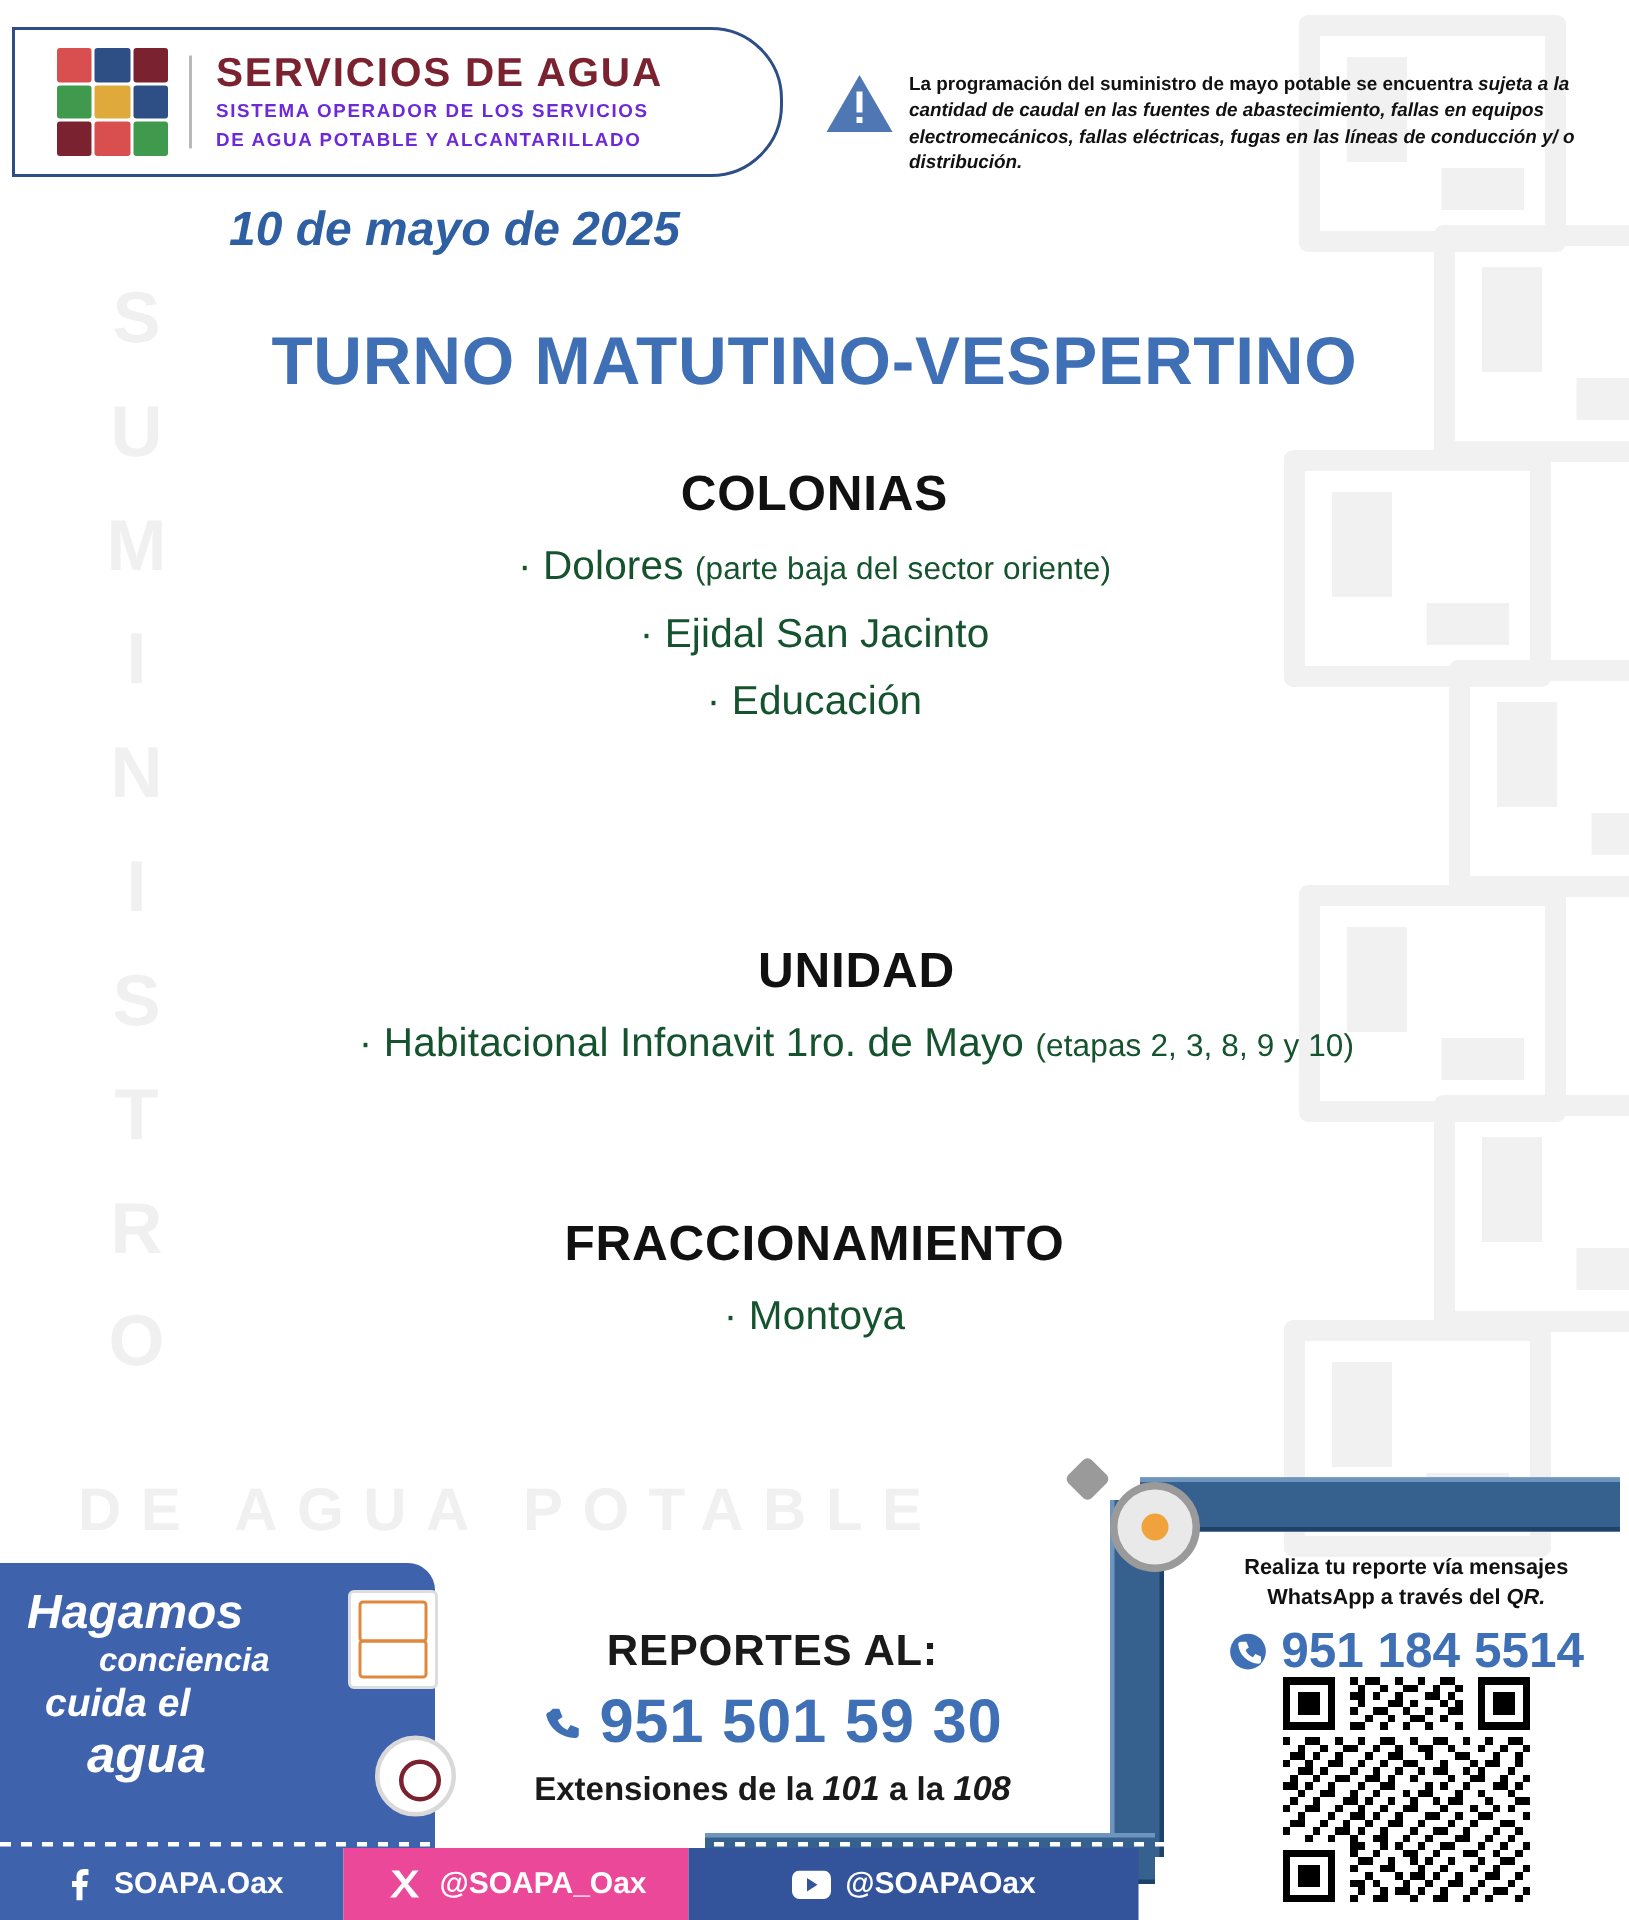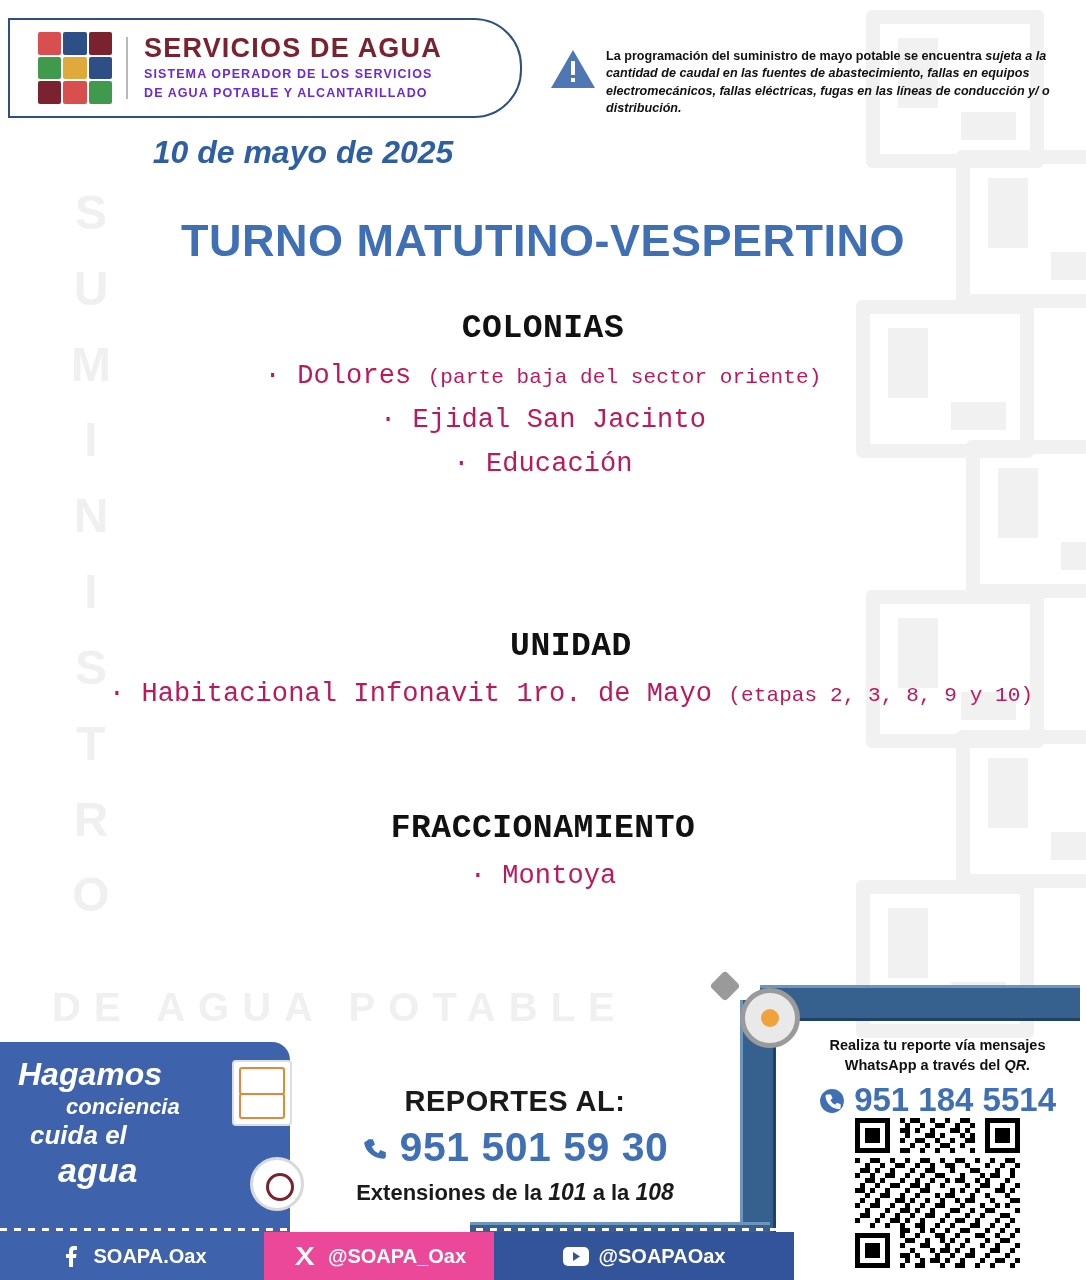--- a/index.html
+++ b/index.html
@@ -192,30 +192,29 @@
     text-align: center;
     color: #3f6fb5;
     font-size: 45px;
     font-weight: bold;
     letter-spacing: 0.5px;
   }
   .section {
     position: absolute;
     width: 1086px;
     text-align: center;
-    font-family: Liberation Mono, monospace;
   }
   .section-title {
     color: #111111;
     font-size: 33px;
     font-weight: bold;
     letter-spacing: 0.5px;
   }
   .item {
-    color: #be185d;
+    color: #14532d;
     font-size: 27px;
     margin-top: 14px;
     letter-spacing: 0.1px;
   }
   .item .paren { font-size: 21px; }
 
   #sec-colonias { top: 310px; }
   #sec-unidad { top: 628px; padding-left: 28px; }
   #sec-fracc { top: 810px; }
 
@@ -415,21 +414,21 @@
   .social-item {
     display: flex;
     align-items: center;
     justify-content: center;
     color: #ffffff;
     font-size: 20px;
     font-weight: bold;
     background: #3f62ad;
     gap: 10px;
   }
-  .social-item:nth-child(1) { width: 264px; }
+  .social-item:nth-child(1) { width: 229px; }
   .social-item:nth-child(2) { width: 230px; background: #ec4899; }
   .social-item:nth-child(3) { width: 300px; background: #33539a; }
   .social-spacer { flex: 1; background: transparent; }
   .sicon {
     display: inline-flex;
     align-items: center;
     justify-content: center;
     width: 26px;
     height: 22px;
     flex: none;

